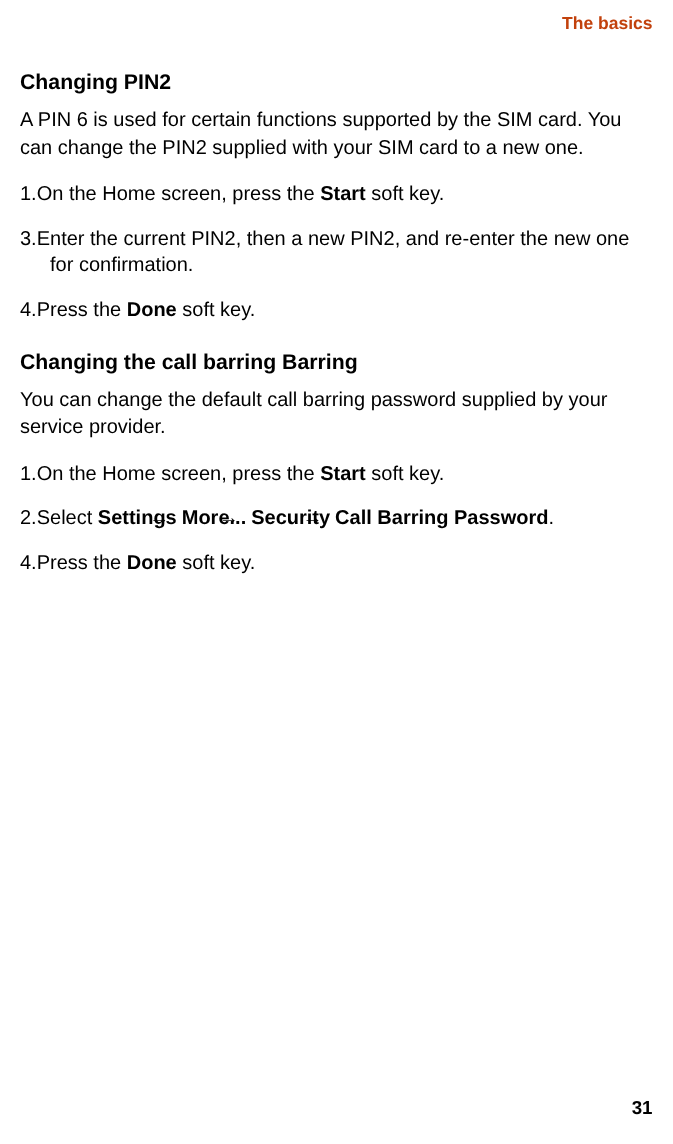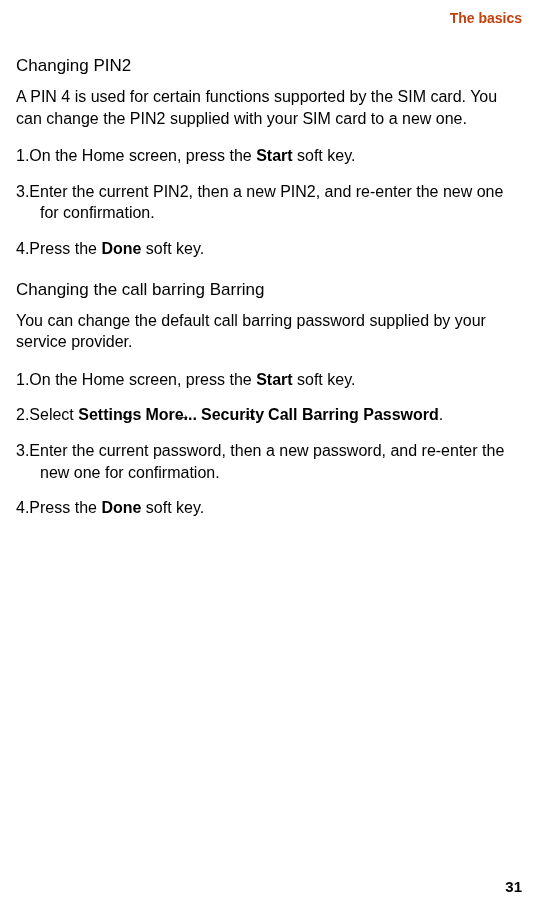--- a/index.html
+++ b/index.html
@@ -40,21 +40,21 @@
       margin-bottom: 14px;
       padding-left: 24px;
       text-indent: -24px;
       line-height: 1.35;
     }
     .num {
       display: inline;
     }
     h2 {
       font-size: 17px;
-      font-weight: normal;
+      font-weight: bold;
       margin-top: 20px;
       margin-bottom: 10px;
     }
     p.intro {
       line-height: 1.35;
       margin-bottom: 16px;
     }
     .bold {
       font-weight: bold;
     }
@@ -65,21 +65,21 @@
   </style>
 </head>
 <body>
 
 <div class="header">The basics</div>
 
 <ol>
 </ol>
 
 <h2>Changing PIN2</h2>
-<p class="intro">A PIN 4 is used for certain functions supported by the SIM card. You can change the PIN2 supplied with your SIM card to a new one.</p>
+<p class="intro">A PIN 6 is used for certain functions supported by the SIM card. You can change the PIN2 supplied with your SIM card to a new one.</p>
 
 <ol>
   <li>
     <span class="num">1.</span><span>On the Home screen, press the </span><span class="bold">Start</span><span> soft key.</span>
   </li>
   <li>
     <span class="num">3.</span><span>Enter the current PIN2, then a new PIN2, and re-enter the new one for confirmation.</span>
   </li>
   <li>
     <span class="num">4.</span><span>Press the </span><span class="bold">Done</span><span> soft key.</span>
@@ -90,20 +90,17 @@
 <p class="intro">You can change the default call barring password supplied by your service provider.</p>
 
 <ol>
   <li>
     <span class="num">1.</span><span>On the Home screen, press the </span><span class="bold">Start</span><span> soft key.</span>
   </li>
   <li>
     <span class="num">2.</span><span>Select </span><span class="bold">Settings</span><span class="arrow"> → </span><span class="bold">More...</span><span class="arrow"> → </span><span class="bold">Security</span><span class="arrow"> → </span><span class="bold">Call Barring Password</span><span>.</span>
   </li>
   <li>
-    <span class="num">3.</span><span>Enter the current password, then a new password, and re-enter the new one for confirmation.</span>
-  </li>
-  <li>
     <span class="num">4.</span><span>Press the </span><span class="bold">Done</span><span> soft key.</span>
   </li>
 </ol>
 
 <div class="page-number">31</div>
 
 </body></html>

